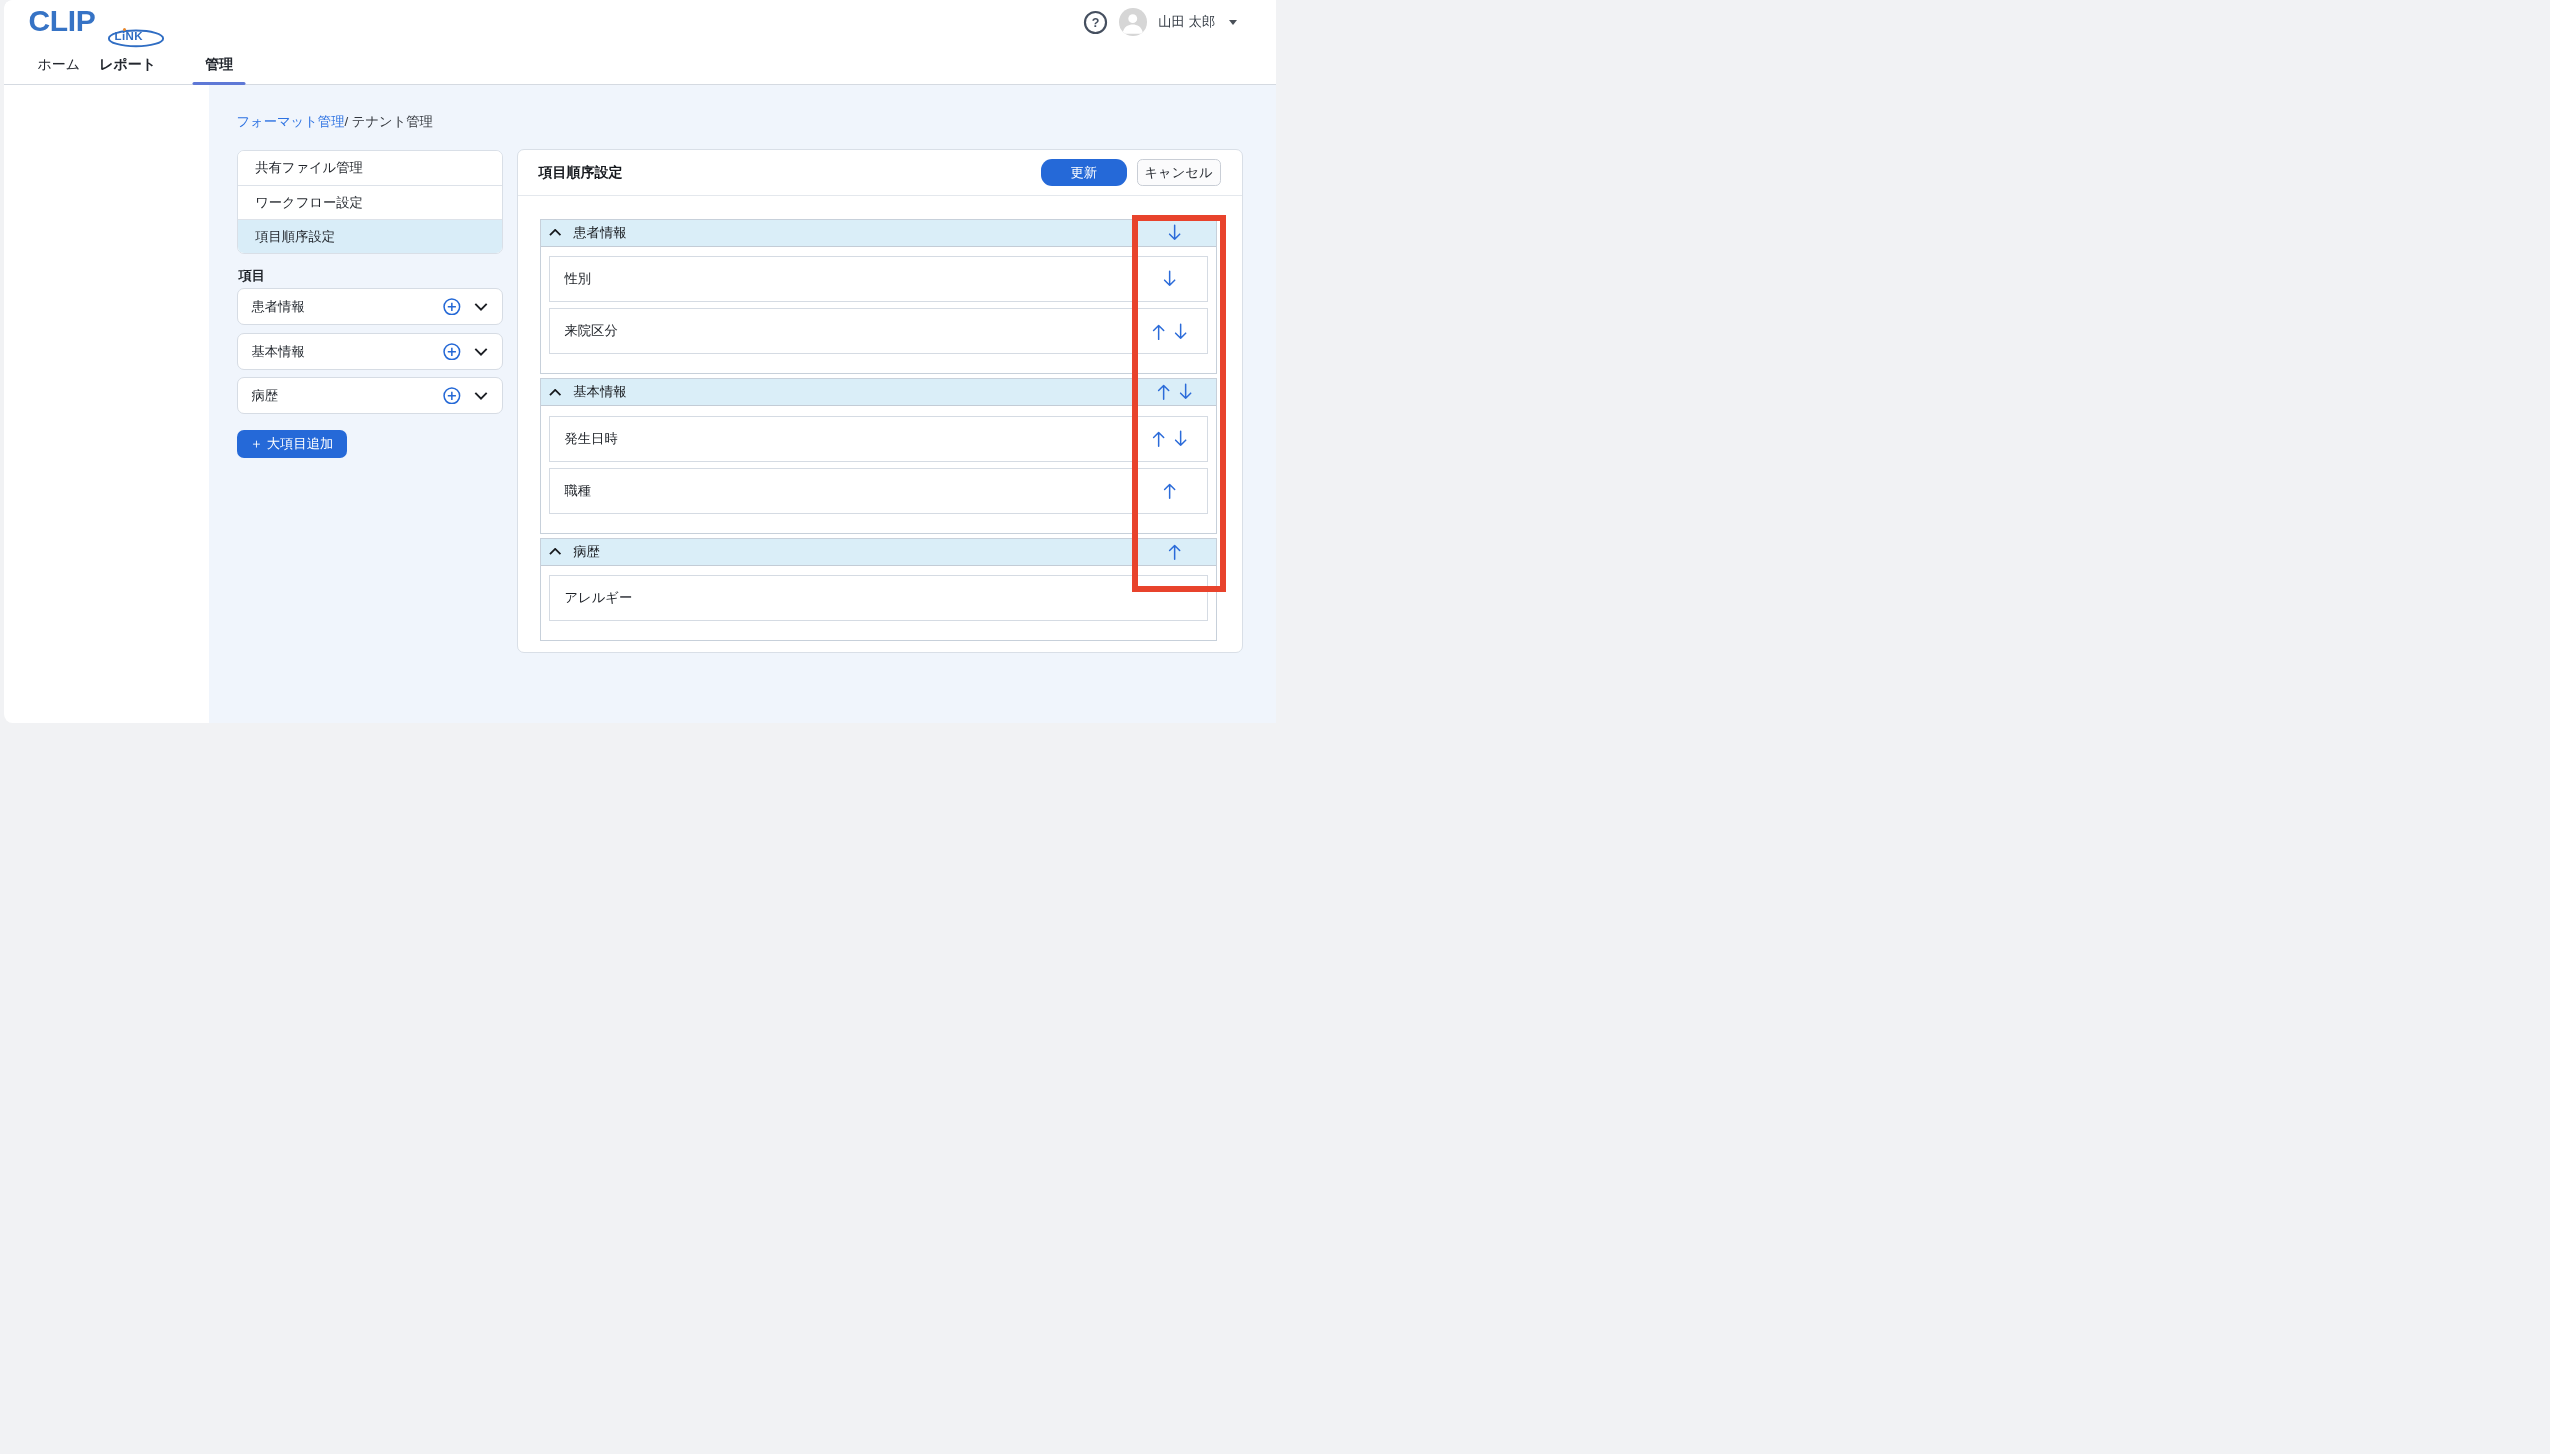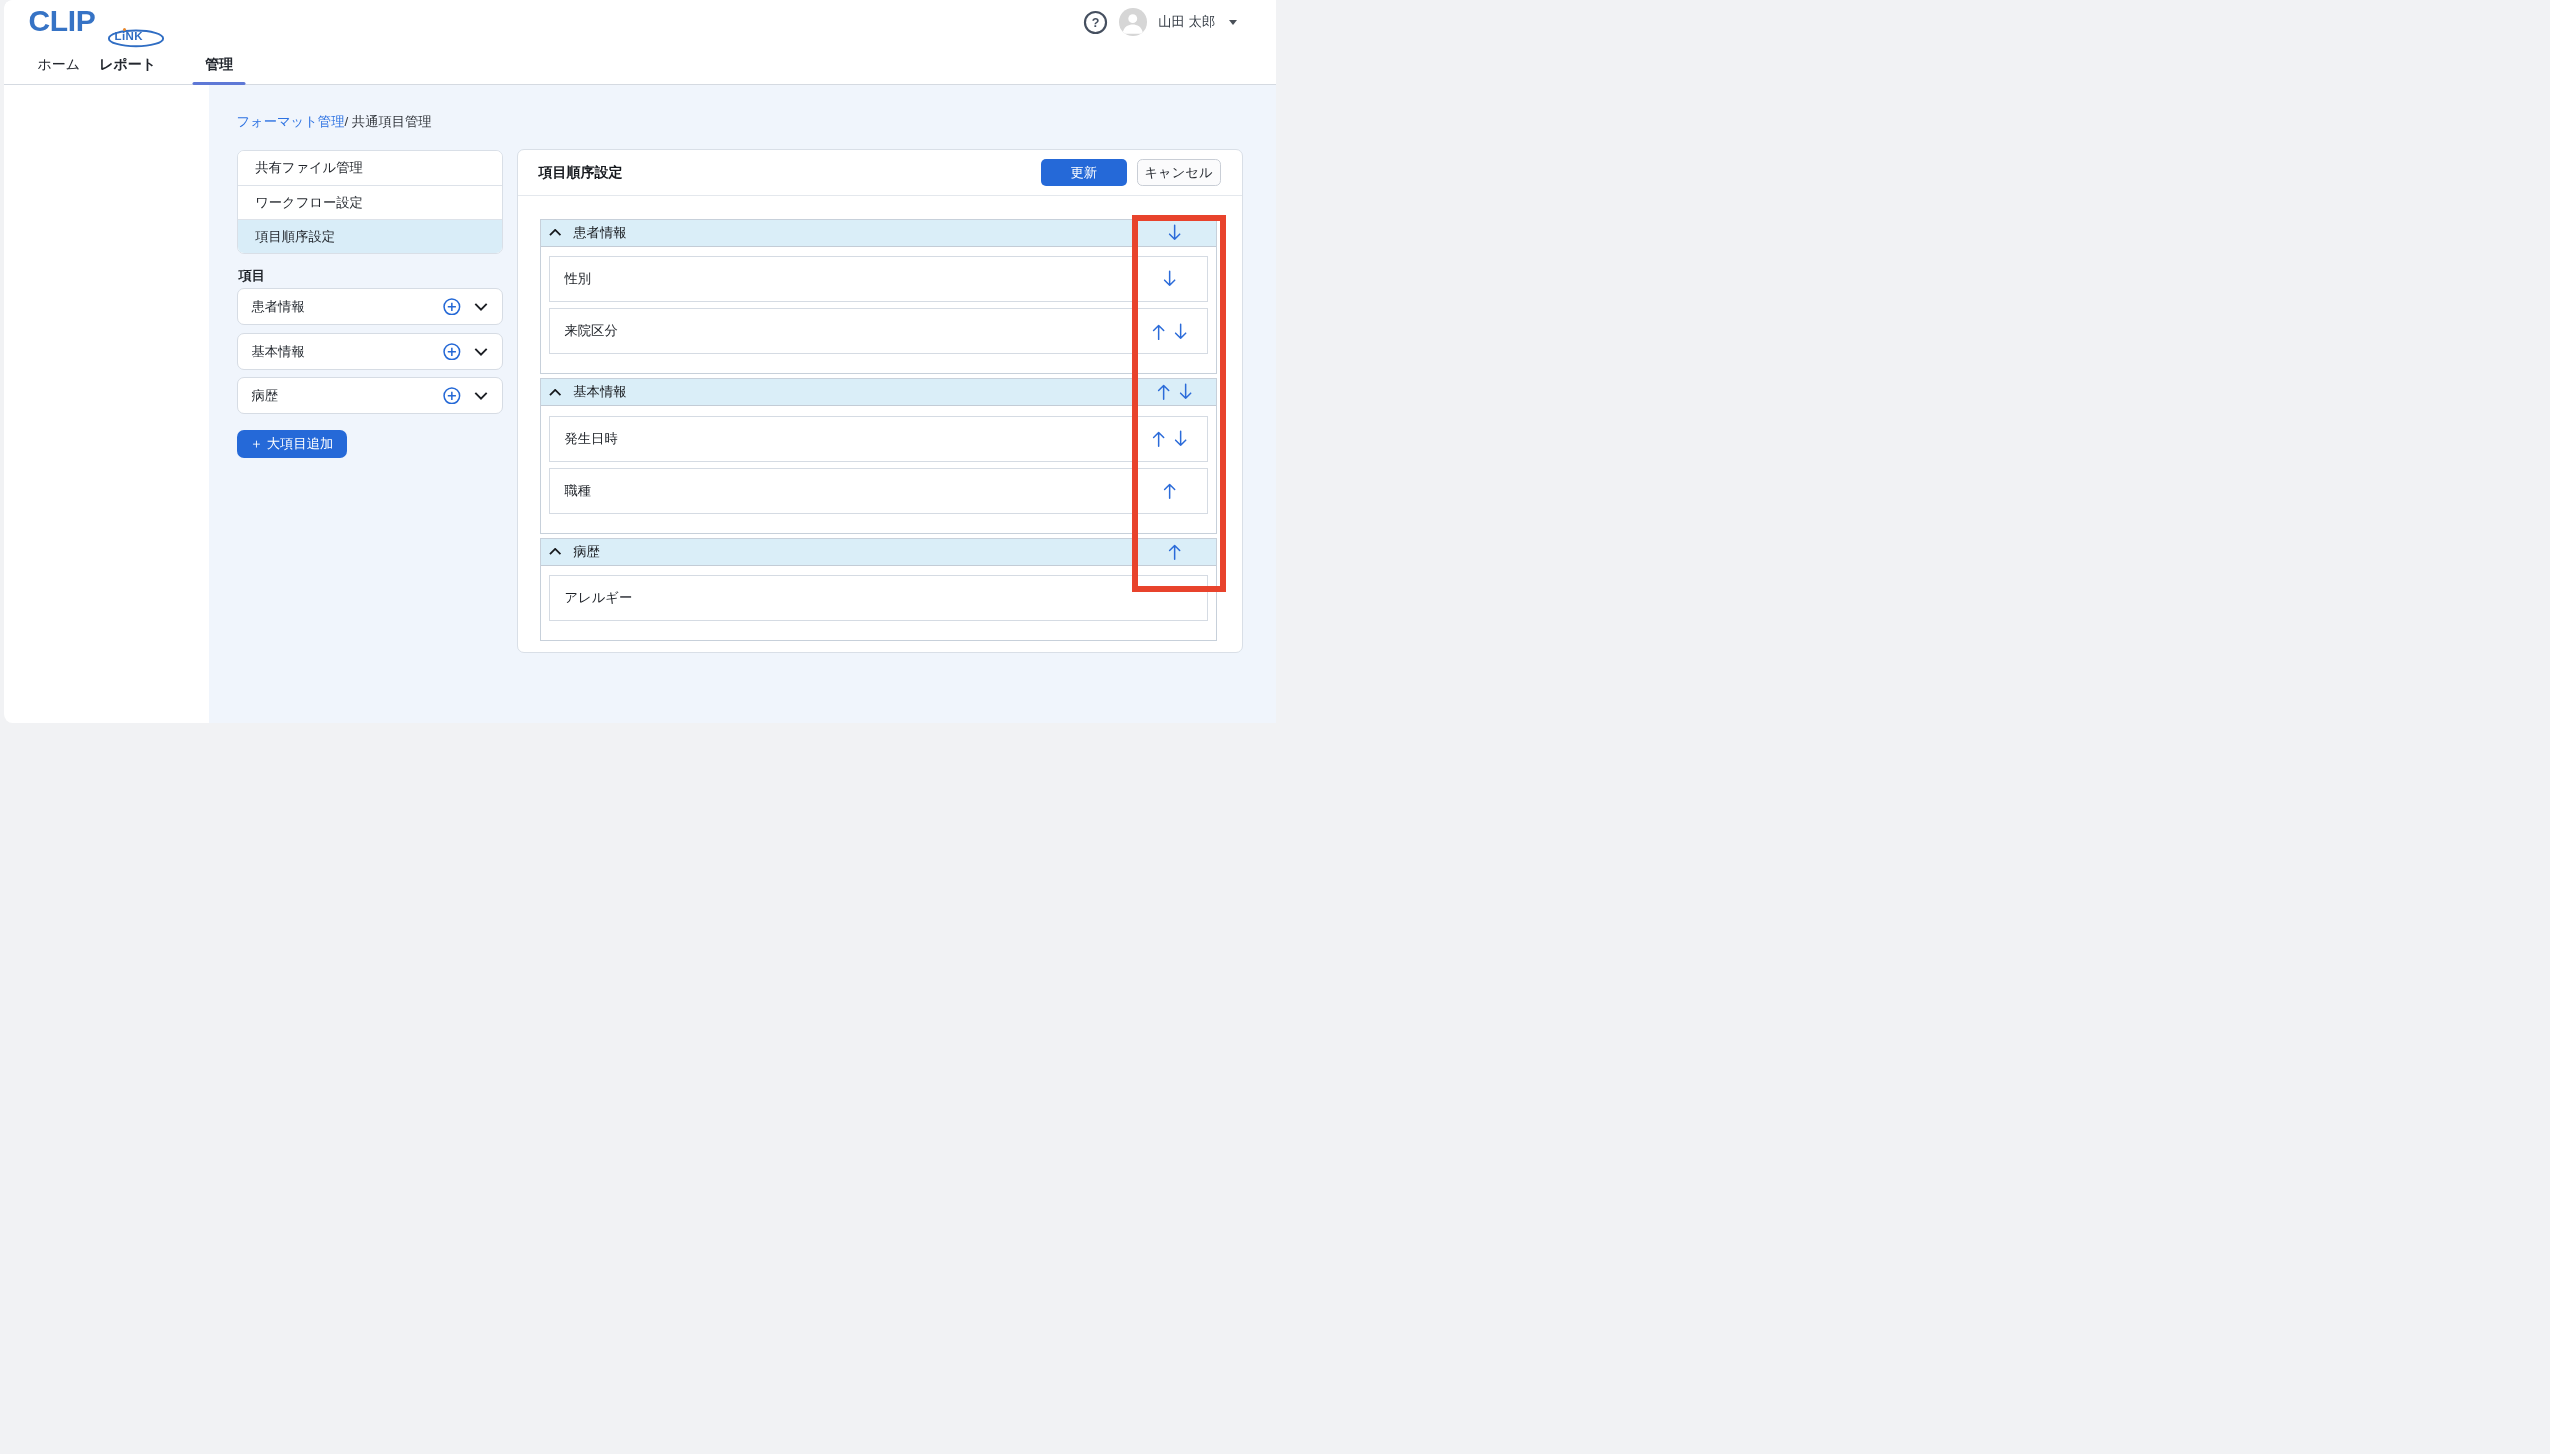--- a/index.html
+++ b/index.html
@@ -49,21 +49,21 @@
   .item-card .spacer { flex:1; }
   .plus-circle { width:17.7px; height:17.7px; margin-right:12.4px; cursor:pointer; flex:none; }
   .chev-down { width:14px; height:8px; cursor:pointer; flex:none; }
   .add-button { position:absolute; left:233px; top:430px; height:28px; z-index:2; background:#2569D8; color:#fff; border:none; border-radius:7px; font-size:13.3px; padding:0 13.3px; display:flex; align-items:center; cursor:pointer; font-family:inherit; }
 
   
   .order-card { position:absolute; left:513px; top:149px; width:726px; height:504px; z-index:2; background:#fff; border:0.9px solid #D9DFE7; border-radius:7px; }
   .order-header { height:46px; display:flex; align-items:center; padding:0 21px; border-bottom:0.9px solid #E4E8ED; }
   .order-title { font-size:14px; font-weight:bold; color:#16191E; }
   .order-buttons { margin-left:auto; display:flex; gap:9.7px; }
-  .btn-update { width:86px; height:26.6px; background:#2569D8; color:#fff; border:none; border-radius:5px; font-size:13.3px; cursor:pointer; font-family:inherit; }
+  .btn-update { width:86px; height:26.6px; background:#2569D8; color:#fff; border:none; border-radius:11px; font-size:13.3px; cursor:pointer; font-family:inherit; }
   .btn-cancel { width:84px; height:26.6px; background:#FBFBFC; color:#2A2E34; border:0.9px solid #C9CED6; border-radius:5.3px; font-size:13.3px; cursor:pointer; font-family:inherit; }
   .groups-wrap { position:absolute; left:22px; top:69px; width:677px; }
   .group { border:0.9px solid #C7D0DA; background:#fff; margin-bottom:4.4px; }
   .group-header { height:26.6px; background:#DAEEF8; border-bottom:0.9px solid #C3CCD6; display:flex; align-items:center; cursor:pointer; }
   .group-header .chev-up { margin-left:8.9px; width:12.4px; height:7px; flex:none; }
   .group-header .group-label { margin-left:11.5px; font-size:13.3px; color:#16181C; }
   .arrow-cell { margin-left:auto; display:flex; align-items:center; justify-content:center; gap:8.9px; height:100%; }
   .group-header .arrow-cell { width:81px; }
   .group-body { padding:9.7px 8px 18.6px 8px; }
   .order-row { height:46px; background:#fff; border:0.9px solid #D5DBE3; display:flex; align-items:center; }
@@ -106,21 +106,21 @@
       <span class="tab t1">ホーム</span>
       <span class="tab t2">レポート</span>
       <span class="tab t3 active">管理</span>
     </div>
   </div>
 
 
   <div class="content-bg"></div>
 
   <div class="breadcrumb">
-    <span class="bc-link">フォーマット管理</span><span class="bc-sep">/ </span><span class="bc-cur">共通項目管理</span>
+    <span class="bc-link">フォーマット管理</span><span class="bc-sep">/ </span><span class="bc-cur">テナント管理</span>
   </div>
 
   <div class="format-card">
     <div class="format-row">
         <span>共有ファイル管理</span>
       </div>
     <div class="format-row">
         <span>ワークフロー設定</span>
       </div>
     <div class="format-row active">

